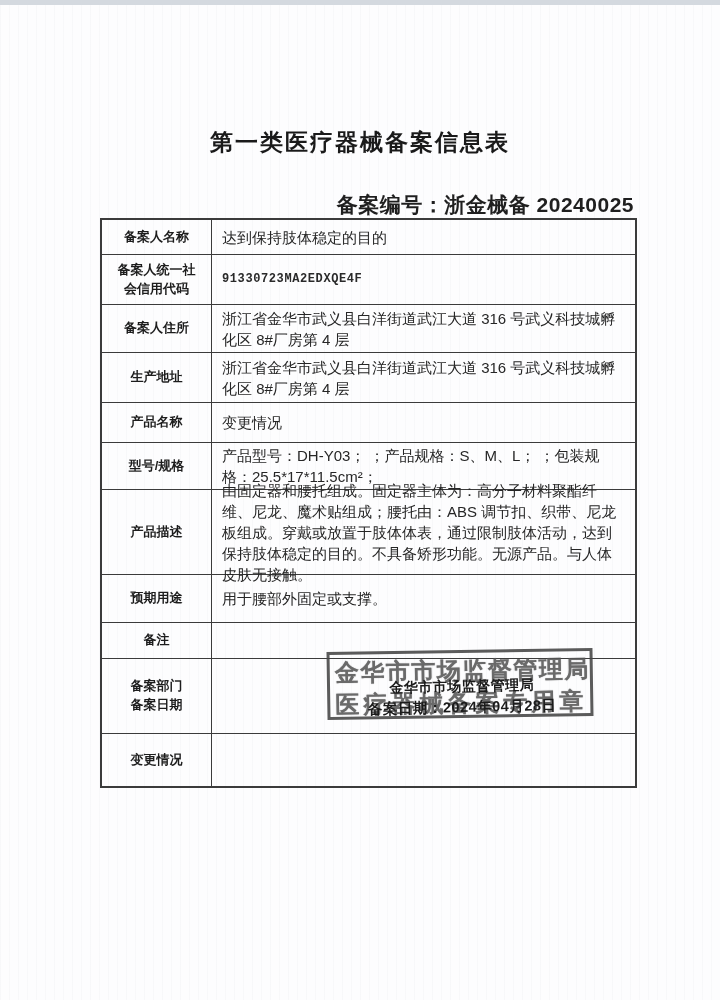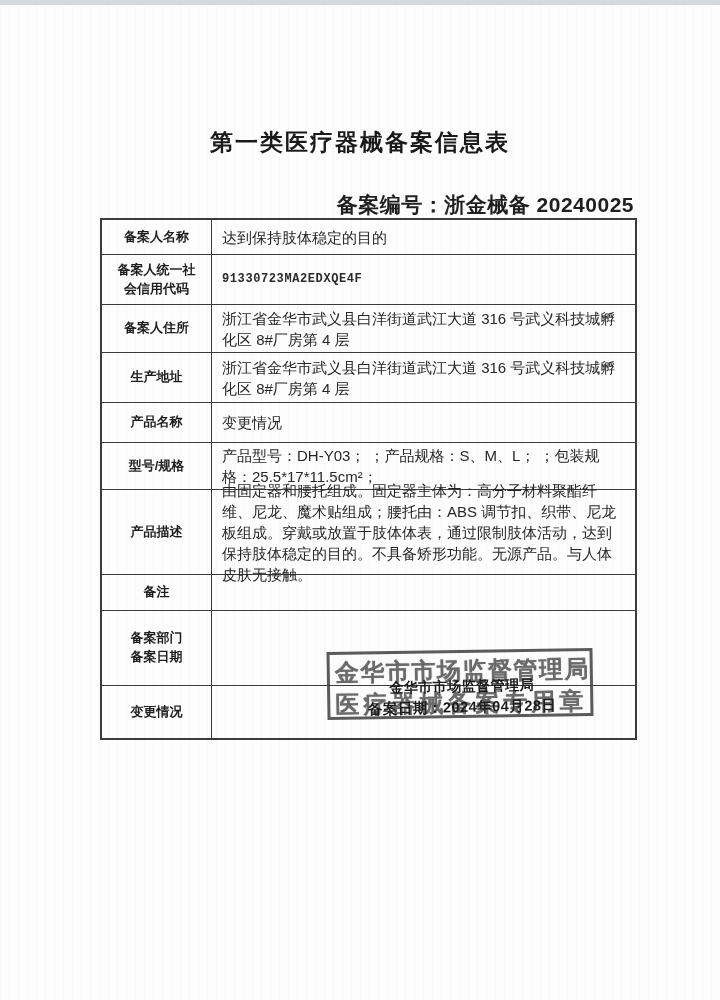--- a/index.html
+++ b/index.html
@@ -139,20 +139,26 @@
       <div class="cell-value">产品型号：DH-Y03；  ；产品规格：S、M、L；  ；包装规格：25.5*17*11.5cm²；</div>
     </div>
 
     <div class="row h85">
       <div class="cell-label">
         <span>产品描述</span>
       </div>
       <div class="cell-value">由固定器和腰托组成。固定器主体为：高分子材料聚酯纤维、尼龙、魔术贴组成；腰托由：ABS 调节扣、织带、尼龙板组成。穿戴或放置于肢体体表，通过限制肢体活动，达到保持肢体稳定的目的。不具备矫形功能。无源产品。与人体皮肤无接触。</div>
     </div>
 
+    <div class="row h48">
+      <div class="cell-label">
+        <span>预期用途</span>
+      </div>
+      <div class="cell-value">用于腰部外固定或支撑。</div>
+    </div>
 
     <div class="row h36">
       <div class="cell-label">
         <span>备注</span>
       </div>
       <div class="cell-value"></div>
     </div>
 
     <div class="row h75">
       <div class="cell-label">

